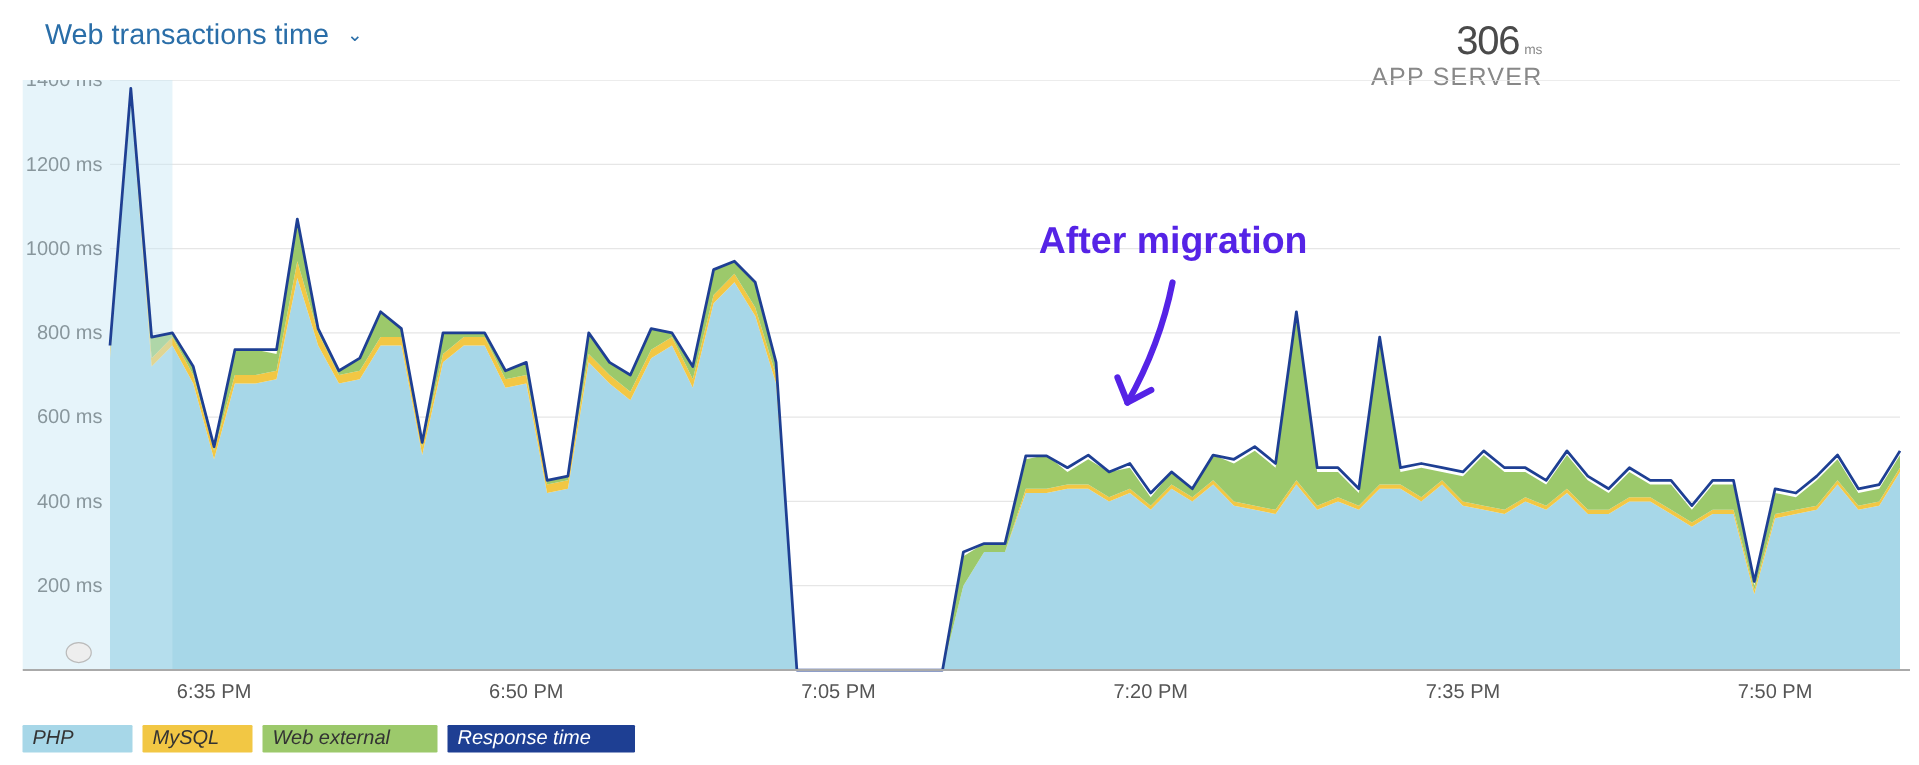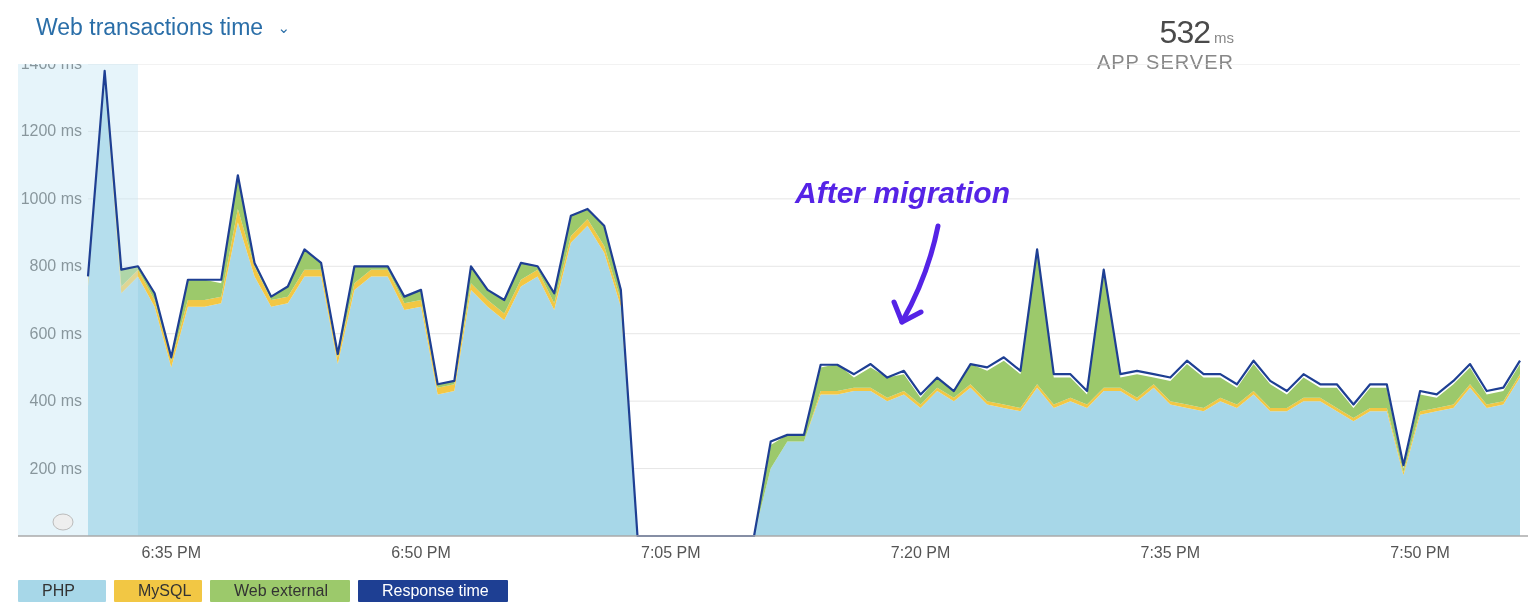--- a/index.html
+++ b/index.html
@@ -1,49 +1,49 @@
 <!DOCTYPE html>
 <html><head>
 <meta charset="utf-8">
 <style>
   html, body { margin: 0; padding: 0; background: #fff; font-family: -apple-system, BlinkMacSystemFont, "Segoe UI", Helvetica, Arial, sans-serif; }
   #frame { position: relative; width: 1246px; height: 612px; }
   .header { position: absolute; top: 14px; left: 36px; color: #2a6ea8; font-size: 23px; font-weight: 400; }
   .header .chev { margin-left: 8px; color: #2a6ea8; font-size: 15px; display: inline-block; transform: translateY(-2px); }
   .metric-box { position: absolute; top: 14px; right: 12px; text-align: right; color: #666; }
   .metric-val { font-size: 32px; color: #4a4a4a; font-weight: 400; letter-spacing: -1px; }
-  .metric-unit { font-size: 15px; color: #888; margin-left: 4px; }
+  .metric-unit { font-size: 11px; color: #888; margin-left: 4px; }
   .metric-lbl { font-size: 20px; color: #888; letter-spacing: 1px; }
   .plot { position: absolute; top: 64px; left: 18px; }
   .y-label { font-size: 16px; fill: #555; text-anchor: end; }
   .x-label { font-size: 16px; fill: #555; text-anchor: middle; }
   .gridline { stroke: #e6e6e6; stroke-width: 1; }
   .baseline { stroke: #aaa; stroke-width: 1.5; }
   .resp-line { stroke: #1e3f93; stroke-width: 2.2; fill: none; stroke-linejoin: round; }
   .sel-shade { fill: #c7e6f3; opacity: 0.45; }
   .sel-handle { fill: #eee; stroke: #bbb; }
   .legend { position: absolute; bottom: 10px; left: 18px; font-size: 16px; }
   .leg { display:inline-block; position:relative; margin-right: 8px; }
   .leg .sw { display:inline-block; height:22px; vertical-align: middle; border-radius:1px; }
-  .leg .tx { position:absolute; left:24px; top:0; line-height:22px; color:#333; }
+  .leg .tx { position:absolute; left:8px; top:0; line-height:22px; color:#333;font-style:italic; }
   .leg.resp .tx { color:#fff;text-align:center; }
   .annot { position: absolute; color: #5523e6; font-weight: 700; font-size: 30px; }
 </style>
 </head>
 <body>
 
 <div id="frame">
   <div class="header">
     <span>Web transactions time</span>
     <span class="chev">⌄</span>
   </div>
 
   <div class="metric-box">
     <div>
-      <span class="metric-val">532</span><span class="metric-unit">ms</span>
+      <span class="metric-val">306</span><span class="metric-unit">ms</span>
     </div>
     <div class="metric-lbl">APP SERVER</div>
   </div>
 
   <svg class="plot" id="plot" width="1510" height="508">
       <line x1="70" x2="1502" y1="404.57142857142856" y2="404.57142857142856" class="gridline"></line>
       <text x="64" y="409.57142857142856" class="y-label">200 ms</text>
       <line x1="70" x2="1502" y1="337.1428571428571" y2="337.1428571428571" class="gridline"></line>
       <text x="64" y="342.1428571428571" class="y-label">400 ms</text>
       <line x1="70" x2="1502" y1="269.7142857142857" y2="269.7142857142857" class="gridline"></line>
@@ -64,20 +64,20 @@
       <path d="M 70 212.39999999999998 L 86.65116279069767 6.742857142857133 L 103.30232558139535 205.65714285714284 L 119.95348837209302 202.28571428571428 L 136.6046511627907 229.25714285714287 L 153.25581395348837 293.3142857142857 L 169.90697674418604 215.7714285714286 L 186.55813953488374 215.7714285714286 L 203.2093023255814 215.7714285714286 L 219.86046511627907 111.25714285714287 L 236.51162790697674 198.9142857142857 L 253.16279069767444 232.62857142857143 L 269.8139534883721 222.5142857142857 L 286.4651162790698 185.42857142857144 L 303.1162790697675 198.9142857142857 L 319.7674418604651 289.9428571428571 L 336.4186046511628 202.28571428571428 L 353.06976744186045 202.28571428571428 L 369.72093023255815 202.28571428571428 L 386.37209302325584 232.62857142857143 L 403.0232558139535 225.88571428571427 L 419.6744186046511 320.2857142857143 L 436.3255813953489 316.9142857142857 L 452.97674418604646 202.28571428571428 L 469.62790697674416 225.88571428571427 L 486.2790697674419 236 L 502.9302325581395 198.9142857142857 L 519.5813953488372 202.28571428571428 L 536.232558139535 229.25714285714287 L 552.8837209302326 151.71428571428572 L 569.5348837209302 144.9714285714286 L 586.1860465116279 161.82857142857142 L 602.8372093023256 225.88571428571427 L 619.4883720930233 472 L 636.1395348837209 472 L 652.7906976744187 472 L 669.4418604651163 472 L 686.0930232558139 472 L 702.7441860465117 472 L 719.3953488372092 472 L 736.046511627907 472 L 752.6976744186047 377.6 L 769.3488372093022 370.8571428571429 L 786 370.8571428571429 L 802.6511627906978 300.7314285714285 L 819.3023255813954 300.7314285714285 L 835.9534883720929 310.1714285714286 L 852.6046511627907 300.0571428571429 L 869.2558139534883 313.54285714285714 L 885.9069767441861 306.8 L 902.5581395348838 330.4 L 919.2093023255815 313.54285714285714 L 935.860465116279 327.0285714285714 L 952.5116279069767 300.0571428571429 L 969.1627906976744 303.42857142857144 L 985.8139534883721 293.3142857142857 L 1002.4651162790699 306.8 L 1019.1162790697674 185.42857142857144 L 1035.7674418604652 310.1714285714286 L 1052.4186046511627 310.1714285714286 L 1069.0697674418604 327.0285714285714 L 1085.7209302325582 205.65714285714284 L 1102.3720930232557 310.1714285714286 L 1119.0232558139535 306.8 L 1135.6744186046512 310.1714285714286 L 1152.3255813953488 313.54285714285714 L 1168.9767441860465 296.6857142857143 L 1185.6279069767443 310.1714285714286 L 1202.2790697674418 310.1714285714286 L 1218.9302325581396 320.2857142857143 L 1235.5813953488373 296.6857142857143 L 1252.2325581395348 316.9142857142857 L 1268.8837209302326 327.0285714285714 L 1285.53488372093 310.1714285714286 L 1302.1860465116279 320.2857142857143 L 1318.8372093023256 320.2857142857143 L 1335.4883720930234 340.51428571428573 L 1352.139534883721 320.2857142857143 L 1368.7906976744184 320.2857142857143 L 1385.4418604651162 401.2 L 1402.093023255814 327.0285714285714 L 1418.7441860465117 330.4 L 1435.3953488372094 316.9142857142857 L 1452.046511627907 300.0571428571429 L 1468.6976744186045 327.0285714285714 L 1485.3488372093022 323.65714285714284 L 1502 296.6857142857143" class="resp-line"></path>
       <line x1="0" x2="1510" y1="472" y2="472" class="baseline"></line>
       <text x="153.25581395348837" y="494" class="x-label">6:35 PM</text>
       <text x="403.0232558139535" y="494" class="x-label">6:50 PM</text>
       <text x="652.7906976744187" y="494" class="x-label">7:05 PM</text>
       <text x="902.5581395348838" y="494" class="x-label">7:20 PM</text>
       <text x="1152.3255813953488" y="494" class="x-label">7:35 PM</text>
       <text x="1402.093023255814" y="494" class="x-label">7:50 PM</text>
     </svg>
 
-  <div class="annot" style="top:176px; left:795px;font-style:italic;">After migration</div>
+  <div class="annot" style="top:176px; left:831px;">After migration</div>
   <svg style="position:absolute; top:216px; left:878px;" width="90" height="130">
     <path d="M60 10 Q50 60 24 106" stroke="#5523e6" stroke-width="5" fill="none" stroke-linecap="round"></path>
     <path d="M24 106 L16 86 M24 106 L43 96" stroke="#5523e6" stroke-width="5" fill="none" stroke-linecap="round"></path>
   </svg>
 
   <div class="legend" id="legend"><span class="leg"><span class="sw" style="background: rgb(167, 215, 232); width: 88px;"></span><span class="tx">PHP</span></span><span class="leg"><span class="sw" style="background: rgb(242, 199, 68); width: 88px;"></span><span class="tx">MySQL</span></span><span class="leg"><span class="sw" style="background: rgb(156, 201, 107); width: 140px;"></span><span class="tx">Web external</span></span><span class="leg resp"><span class="sw" style="background: rgb(30, 63, 147); width: 150px;"></span><span class="tx">Response time</span></span></div>
 </div>
 
 </body></html>

